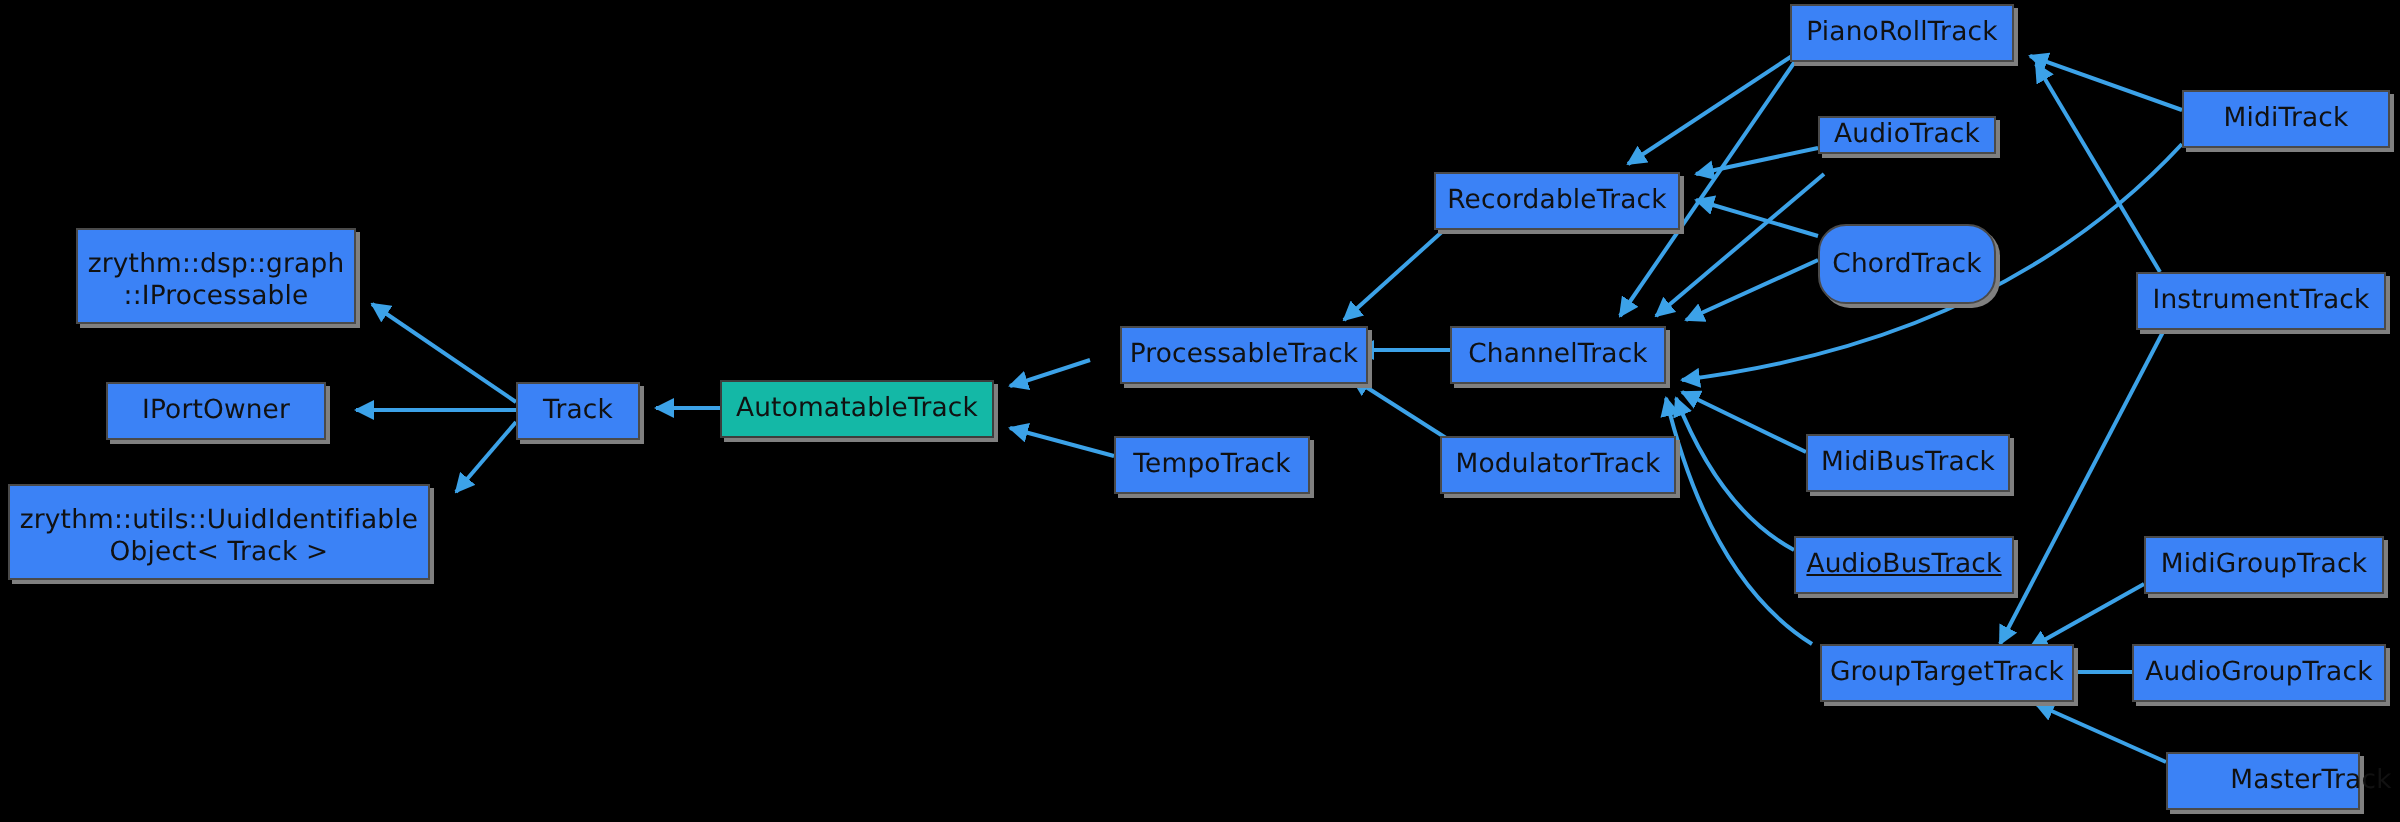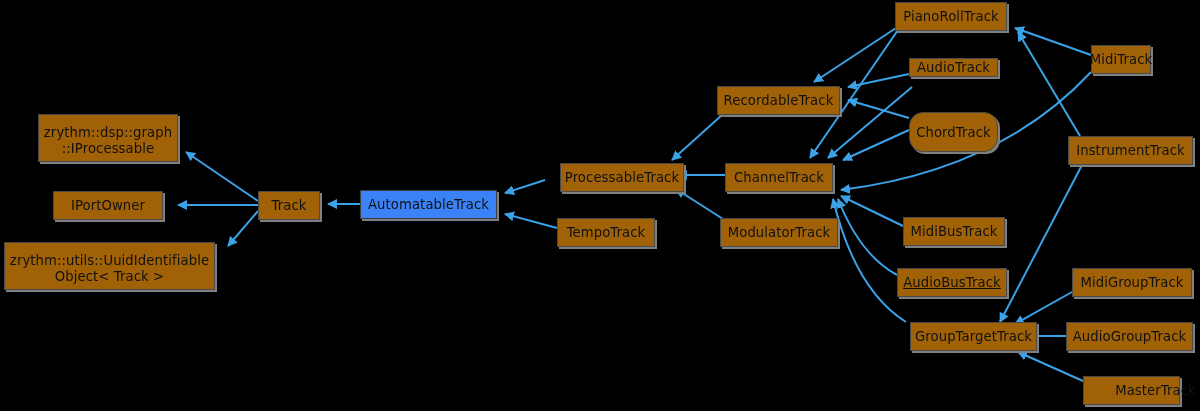--- a/index.html
+++ b/index.html
@@ -18,36 +18,36 @@
   #edge-layer {
     position: absolute;
     left: 0;
     top: 0;
     width: 1200px;
     height: 411px;
   }
   .cls-node {
     position: absolute;
     box-sizing: border-box;
-    background: #a16207;
+    background: #3b82f6;
     border: 1px solid #4a4a4a;
     box-shadow: 2px 2px 0 0 #808080;
     display: flex;
     align-items: center;
     justify-content: center;
     text-align: center;
     color: #111111;
     font-size: 13.2px;
     line-height: 15px;
     letter-spacing: 0.1px;
     white-space: pre-line;
     z-index: 5;
   }
   .cls-node.highlight {
-    background: #3b82f6;
+    background: #14b8a6;
     border: 1px solid #3d3d3d;
   }
   .cls-node.two-line {
     line-height: 16px;
     padding-top: 6px;
   }
 </style>
 </head>
 <body>
 
@@ -98,19 +98,19 @@
       <div class="cls-node" style="left: 557px; top: 218px; width: 98px; height: 29px;">TempoTrack</div>
       <div class="cls-node" style="left: 717px; top: 86px; width: 123px; height: 29px;">RecordableTrack</div>
       <div class="cls-node" style="left: 725px; top: 163px; width: 108px; height: 29px;">ChannelTrack</div>
       <div class="cls-node" style="left: 720px; top: 218px; width: 118px; height: 29px;">ModulatorTrack</div>
       <div class="cls-node" style="left: 895px; top: 2px; width: 112px; height: 29px;">PianoRollTrack</div>
       <div class="cls-node" style="left: 909px; top: 58px; width: 89px; height: 19px;">AudioTrack</div>
       <div class="cls-node" style="left: 909px; top: 112px; width: 89px; height: 40px; border-radius: 14px;">ChordTrack</div>
       <div class="cls-node" style="left: 903px; top: 217px; width: 102px; height: 29px;">MidiBusTrack</div>
       <div class="cls-node" style="left: 897px; top: 268px; width: 110px; height: 29px; text-decoration: underline;">AudioBusTrack</div>
       <div class="cls-node" style="left: 910px; top: 322px; width: 127px; height: 29px;">GroupTargetTrack</div>
-      <div class="cls-node" style="left: 1091px; top: 45px; width: 60px; height: 29px;">MidiTrack</div>
+      <div class="cls-node" style="left: 1091px; top: 45px; width: 104px; height: 29px;">MidiTrack</div>
       <div class="cls-node" style="left: 1068px; top: 136px; width: 125px; height: 29px;">InstrumentTrack</div>
       <div class="cls-node" style="left: 1072px; top: 268px; width: 120px; height: 29px;">MidiGroupTrack</div>
       <div class="cls-node" style="left: 1066px; top: 322px; width: 127px; height: 29px;">AudioGroupTrack</div>
       <div class="cls-node" style="left: 1083px; top: 376px; width: 97px; height: 29px; padding-left: 48px;">MasterTrack</div>
     </div>
 </div>
 
 </body></html>

